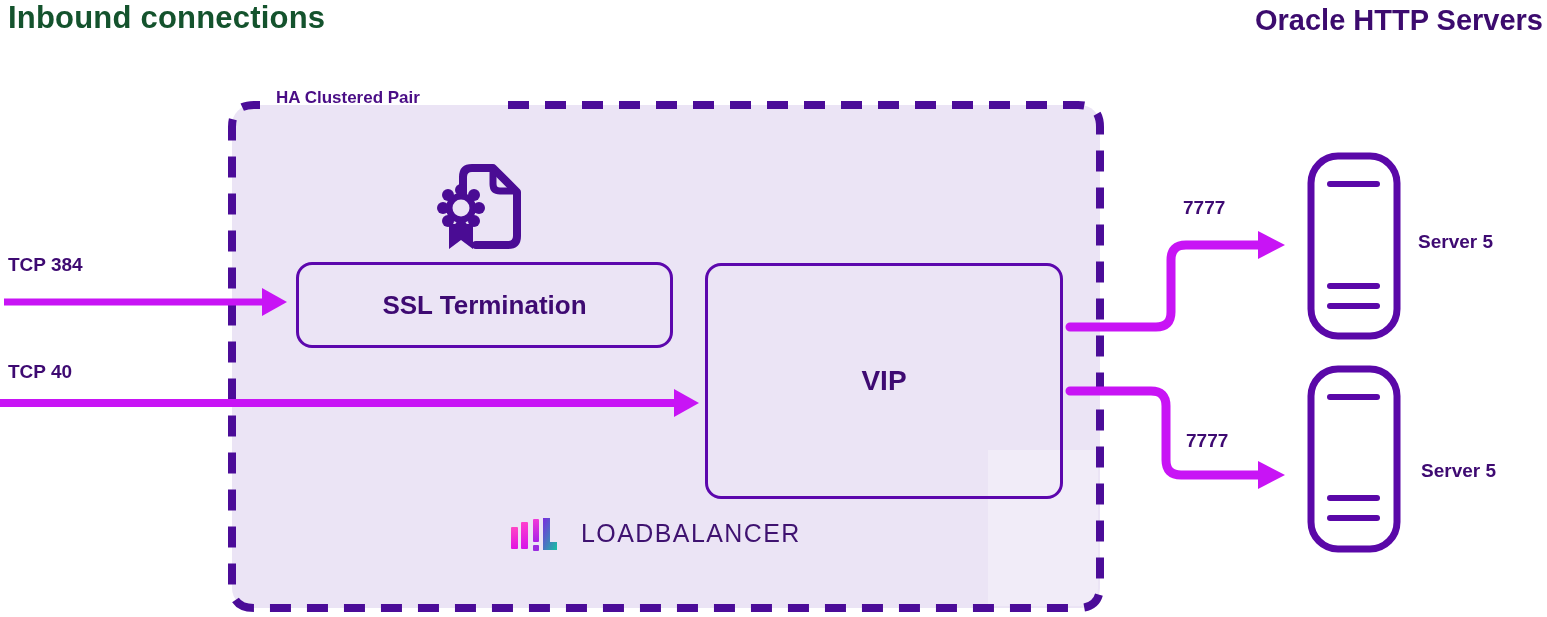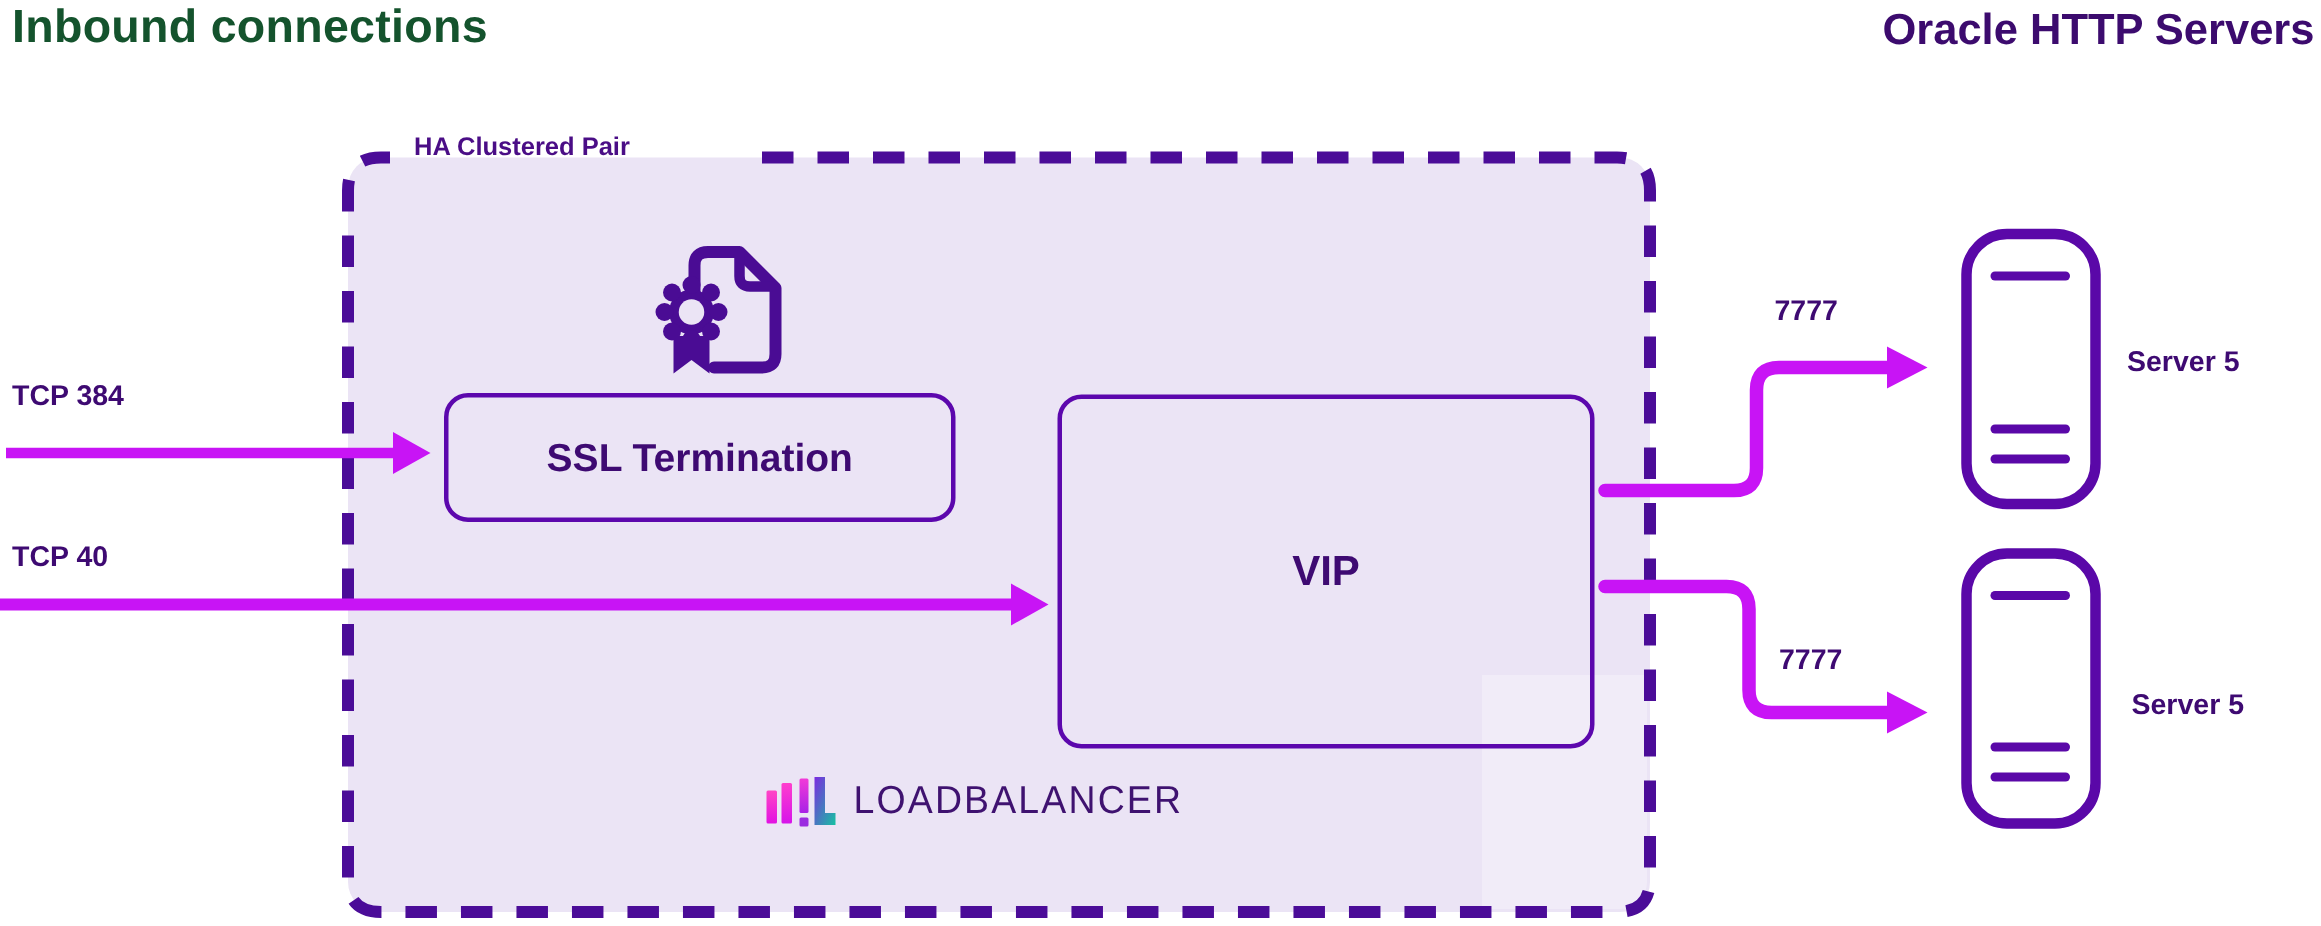--- a/index.html
+++ b/index.html
@@ -23,34 +23,34 @@
     background:rgba(255,255,255,0.32);border-bottom-right-radius:18px;
   }
   .cluster-label{
     left:276px;top:88px;font-size:17px;font-weight:bold;color:#4a0d86;
   }
   .node{
     border:3px solid #5c07ad;border-radius:16px;
     display:flex;align-items:center;justify-content:center;
     color:#3e0a72;font-weight:bold;box-sizing:border-box;background:transparent;
   }
-  .ssl-node{left:296px;top:262px;width:341px;height:86px;font-size:26px;}
+  .ssl-node{left:296px;top:262px;width:377px;height:86px;font-size:26px;}
   .vip-node{left:705px;top:263px;width:358px;height:236px;font-size:28px;}
   .io-label{
     font-size:19px;font-weight:bold;color:#3e0a72;
   }
   .lbl-tcp443{left:8px;top:254px;}
   .lbl-tcp80{left:8px;top:361px;}
   .lbl-port1{left:1183px;top:197px;}
   .lbl-port2{left:1186px;top:430px;}
   .lbl-server1{left:1418px;top:231px;}
   .lbl-server2{left:1421px;top:460px;}
   .diagram-svg{left:0;top:0;width:1547px;height:617px;pointer-events:none;}
   .brand{
-    left:505px;top:514px;display:flex;align-items:center;gap:14px;
+    left:505px;top:514px;display:flex;align-items:center;gap:26px;
   }
   .brand-icon{position:relative;width:50px;height:38px;}
   .brand-icon .bar{position:absolute;border-radius:1px;}
   .bar1{left:6px;top:13px;width:7px;height:22px;background:linear-gradient(180deg,#ff46c5,#e212e2);}
   .bar2{left:16px;top:8px;width:7px;height:27px;background:linear-gradient(180deg,#ff3fcd,#d614ea);}
   .bar3{left:28px;top:5px;width:6px;height:23px;background:linear-gradient(180deg,#f23ad8,#a821e6);}
   .bar4{left:28px;top:31px;width:6px;height:6px;background:#9b2be0;}
   .brand-l{position:absolute;left:37px;top:4px;}
   .brand-text{
     font-size:26px;font-weight:normal;color:#3f1270;letter-spacing:1.5px;

